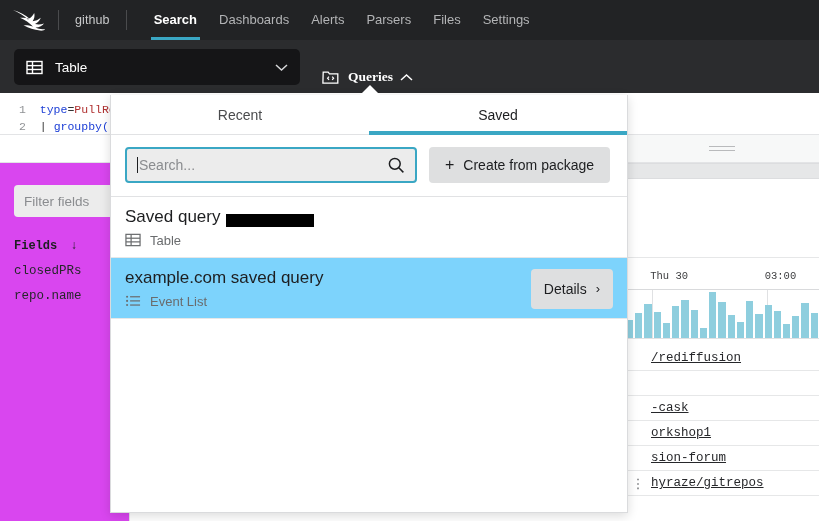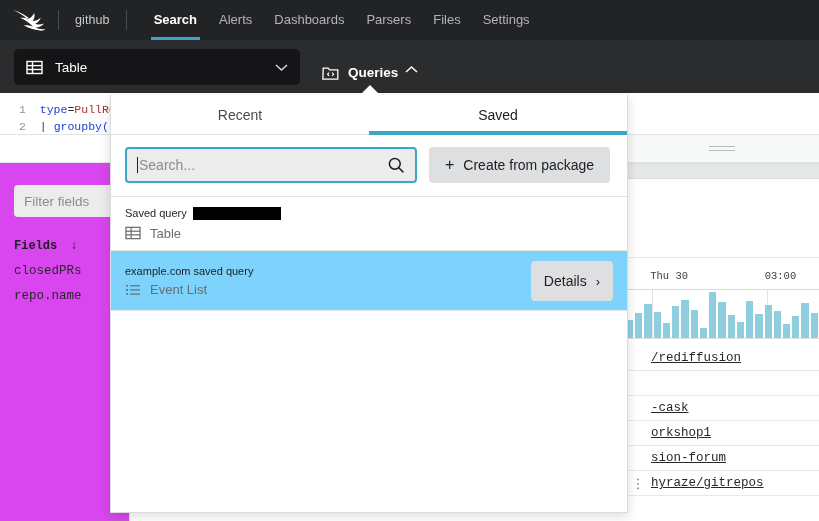--- a/index.html
+++ b/index.html
@@ -38,22 +38,22 @@
     position: absolute; left: 0; top: 40px; width: 819px; height: 53px;
     background: #2b2c2e;
   }
   .widget-select {
     position: absolute; left: 14px; top: 9px; width: 286px; height: 36px;
     background: #151517; border-radius: 5px; display: flex; align-items: center;
     padding: 0 12px; cursor: pointer;
   }
   .widget-select .lbl { color: #ffffff; font-size: 13.5px; margin-left: 12px; flex: 1; }
   .queries-btn {
-    position: absolute; left: 316px; top: 25px; height: 36px;
-    display: flex; cursor: pointer; padding: 0 6px;
+    position: absolute; left: 316px; top: 19px; height: 36px;
+    display: flex; align-items: center; cursor: pointer; padding: 0 6px; font-family: Liberation Serif, serif;
   }
   .queries-btn .lbl { color: #ffffff; font-size: 13.5px; font-weight: bold; margin: 0 7px 0 9px; }
 
   
   .editor-strip {
     position: absolute; left: 0; top: 93px; width: 819px; height: 42px;
     background: #ffffff; border-bottom: 1px solid #e3e4e6; overflow: hidden;
   }
   .ed-line { position: absolute; left: 0; font-family: "Liberation Mono", monospace; font-size: 11.5px; white-space: pre; }
   .ed-line .gut { display: inline-block; width: 26px; text-align: right; color: #8f9194; }
@@ -159,21 +159,21 @@
   .dd-create {
     margin-left: 12px; height: 36px; background: #dedfe0; border-radius: 4px;
     display: flex; align-items: center; padding: 0 16px; color: #1d1e20;
     font-size: 14px; cursor: pointer; white-space: nowrap;
   }
   .dd-create .plus { font-size: 16px; margin-right: 9px; }
   .dd-listsep { height: 1px; background: #e1e2e4; margin-top: 3px; }
   .q-item { position: relative; padding: 10px 14px 9px 14px; display: flex; align-items: center; cursor: pointer; }
   .q-item.alt { background: #7dd3fc; }
   .q-item .info { flex: 1; min-width: 0; }
-  .q-name { font-size: 11px; color: #1d1e20; display: flex; align-items: flex-start; }
+  .q-name { font-size: 17px; color: #1d1e20; display: flex; align-items: flex-end; }
   .q-redact { display: inline-block; width: 88px; height: 13px; background: #000000; margin-left: 6px; }
   .q-sub { display: flex; align-items: center; margin-top: 5px; color: #6a6c6e; font-size: 13px; }
   .q-sub .lbl { margin-left: 9px; }
   .q-details {
     height: 40px; background: #dedfe0; border-radius: 4px; display: flex;
     align-items: center; padding: 0 13px; font-size: 14px; color: #1d1e20; cursor: pointer;
   }
   .q-details .chev { margin-left: 9px; font-size: 13px; }
   .q-sep { height: 1px; background: #e6e7e8; }
   svg { display: block; }
@@ -187,22 +187,22 @@
     <div class="logo-wrap">
       <svg width="34" height="22" viewBox="0 0 34 22" aria-hidden="true">
         <path d="M1 1 C7 2.5 13 6 18 10 C14 9 11 8.5 8 8.8 C13 11 17.5 14 21 17.5 C17.5 16.5 14.5 16 11.5 16.3 C17 19 22 21 28 21.6 C31 21.8 32.5 21 33 20 C30 20.6 26.5 20 23.5 18.6 C27.5 18.2 30.5 16.6 32 14.4 C29 15.6 26 15.8 23 15 C26 13.6 28 11.4 28.8 8.8 C26.4 10.8 23.6 12 20.6 12.2 C22.4 9.6 23 6.8 22.2 4 C20.8 7 18.6 9.2 16 10.4 C12 7 6.6 3.2 1 1 Z" fill="#ffffff"></path>
       </svg>
     </div>
     <div class="nav-div"></div>
     <div class="nav-org">github</div>
     <div class="nav-div"></div>
     <div class="nav-links">
       <div class="nav-link active">Search</div>
+      <div class="nav-link">Dashboards</div>
       <div class="nav-link">Alerts</div>
-      <div class="nav-link">Dashboards</div>
       <div class="nav-link">Parsers</div>
       <div class="nav-link">Files</div>
       <div class="nav-link">Settings</div>
     </div>
   </div>
 
   <div class="toolbar">
 
     <div class="widget-select">
       <span>

